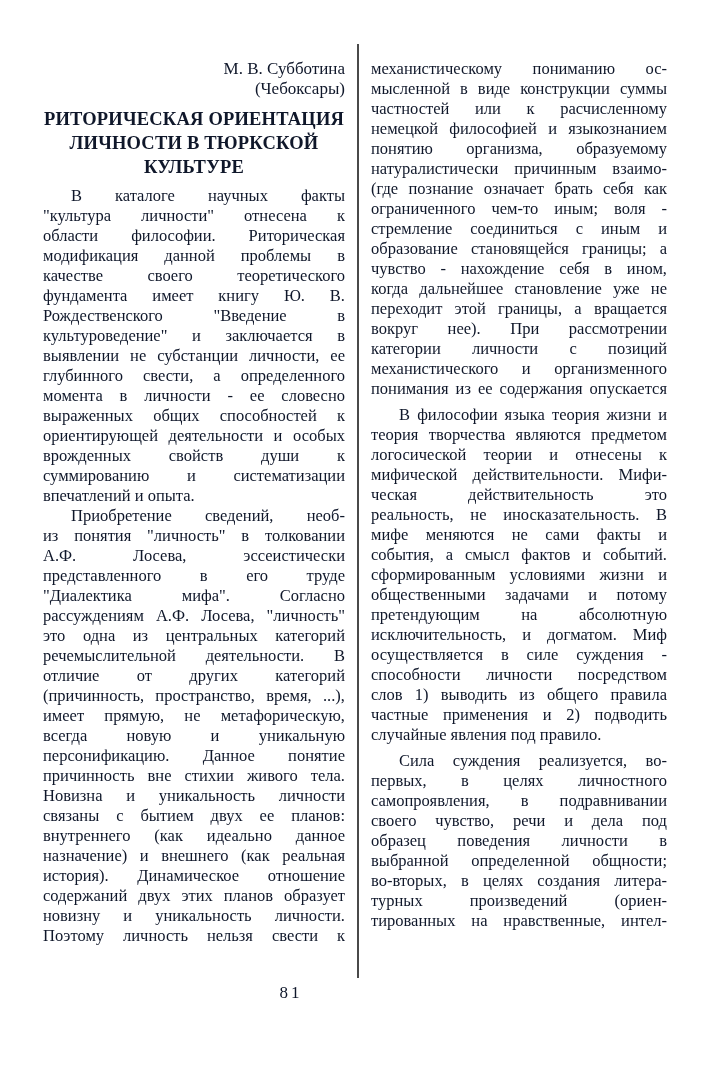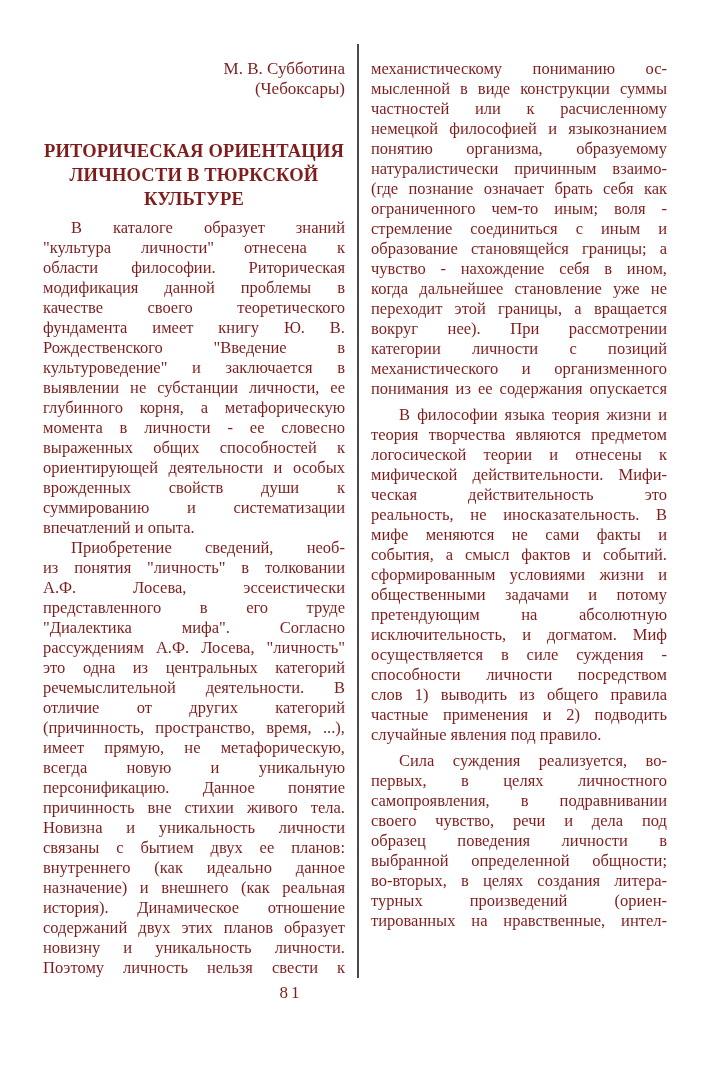--- a/index.html
+++ b/index.html
@@ -6,21 +6,21 @@
     margin: 0;
     padding: 0;
     background: #ffffff;
   }
   .page {
     position: relative;
     width: 718px;
     height: 1080px;
     background: #ffffff;
     font-family: "Liberation Serif", "DejaVu Serif", serif;
-    color: #7f1d1d;
+    color: #0f172a;
     overflow: hidden;
   }
   .col {
     position: absolute;
     top: 59px;
     font-size: 16.5px;
     line-height: 20px;
   }
   .col-left  { left: 43px;  width: 302px; }
   .col-right { left: 371px; width: 296px; }
@@ -34,21 +34,21 @@
     background: #4a4a4a;
   }
 
   .block { margin: 0; }
   .block.author { text-align: right; font-size: 17px; }
   .block.title {
     text-align: center;
     font-weight: bold;
     font-size: 18.5px;
     line-height: 24px;
-    margin-top: 40px;
+    margin-top: 8px;
     margin-bottom: 7px;
     letter-spacing: 0.2px;
   }
   .col-right .block.paragraph + .block.paragraph { margin-top: 6px; }
 
   .line { white-space: normal; }
   .line.just {
     text-align: justify;
     text-align-last: justify;
   }
@@ -74,30 +74,30 @@
       <div class="block author">
         <div class="line">М. В. Субботина</div>
         <div class="line">(Чебоксары)</div>
       </div>
       <div class="block title">
         <div class="line">РИТОРИЧЕСКАЯ ОРИЕНТАЦИЯ</div>
         <div class="line">ЛИЧНОСТИ В ТЮРКСКОЙ</div>
         <div class="line">КУЛЬТУРЕ</div>
       </div>
       <div class="block paragraph">
-        <div class="line just indent">В каталоге образует знаний</div>
+        <div class="line just indent">В каталоге научных факты</div>
         <div class="line just">"культура личности" отнесена к</div>
         <div class="line just">области философии. Риторическая</div>
         <div class="line just">модификация данной проблемы в</div>
         <div class="line just">качестве своего теоретического</div>
         <div class="line just">фундамента имеет книгу Ю. В.</div>
         <div class="line just">Рождественского "Введение в</div>
         <div class="line just">культуроведение" и заключается в</div>
         <div class="line just">выявлении не субстанции личности, ее</div>
-        <div class="line just">глубинного корня, а метафорическую</div>
+        <div class="line just">глубинного свести, а определенного</div>
         <div class="line just">момента в личности - ее словесно</div>
         <div class="line just">выраженных общих способностей к</div>
         <div class="line just">ориентирующей деятельности и особых</div>
         <div class="line just">врожденных свойств души к</div>
         <div class="line just">суммированию и систематизации</div>
         <div class="line just last">впечатлений и опыта.</div>
       </div>
       <div class="block paragraph">
         <div class="line just indent">Приобретение сведений, необ-</div>
         <div class="line just">из понятия "личность" в толковании</div>

